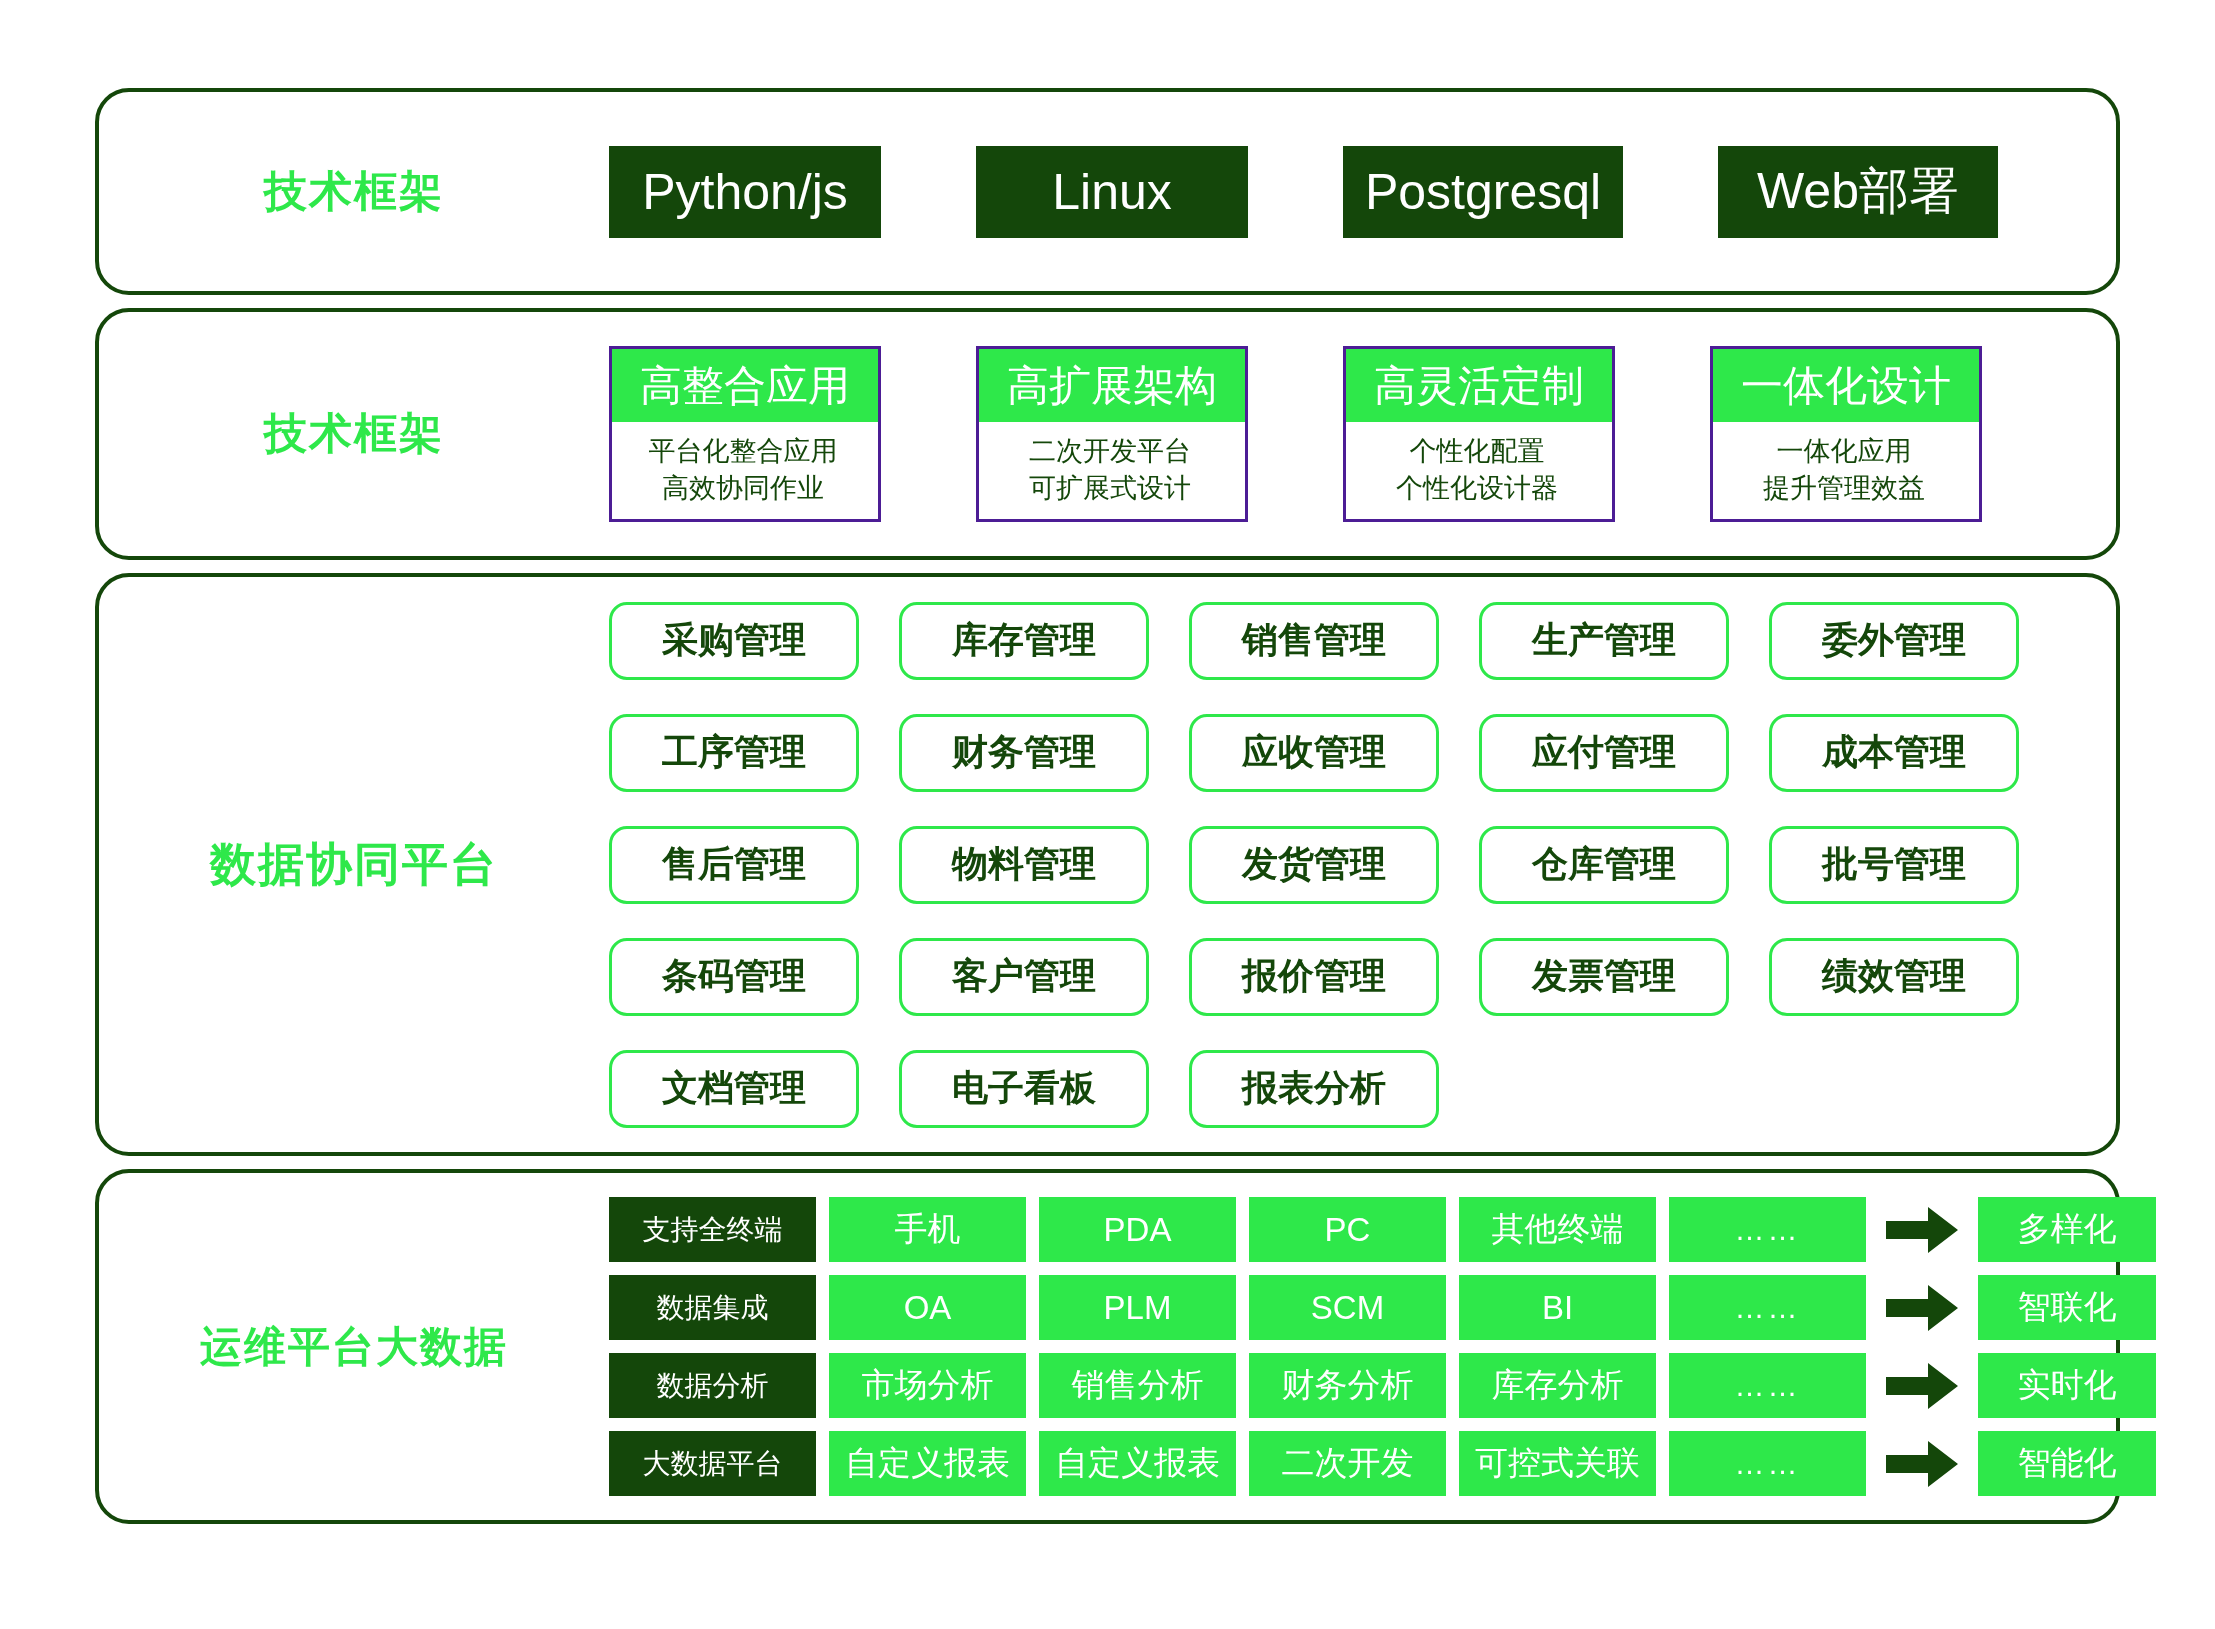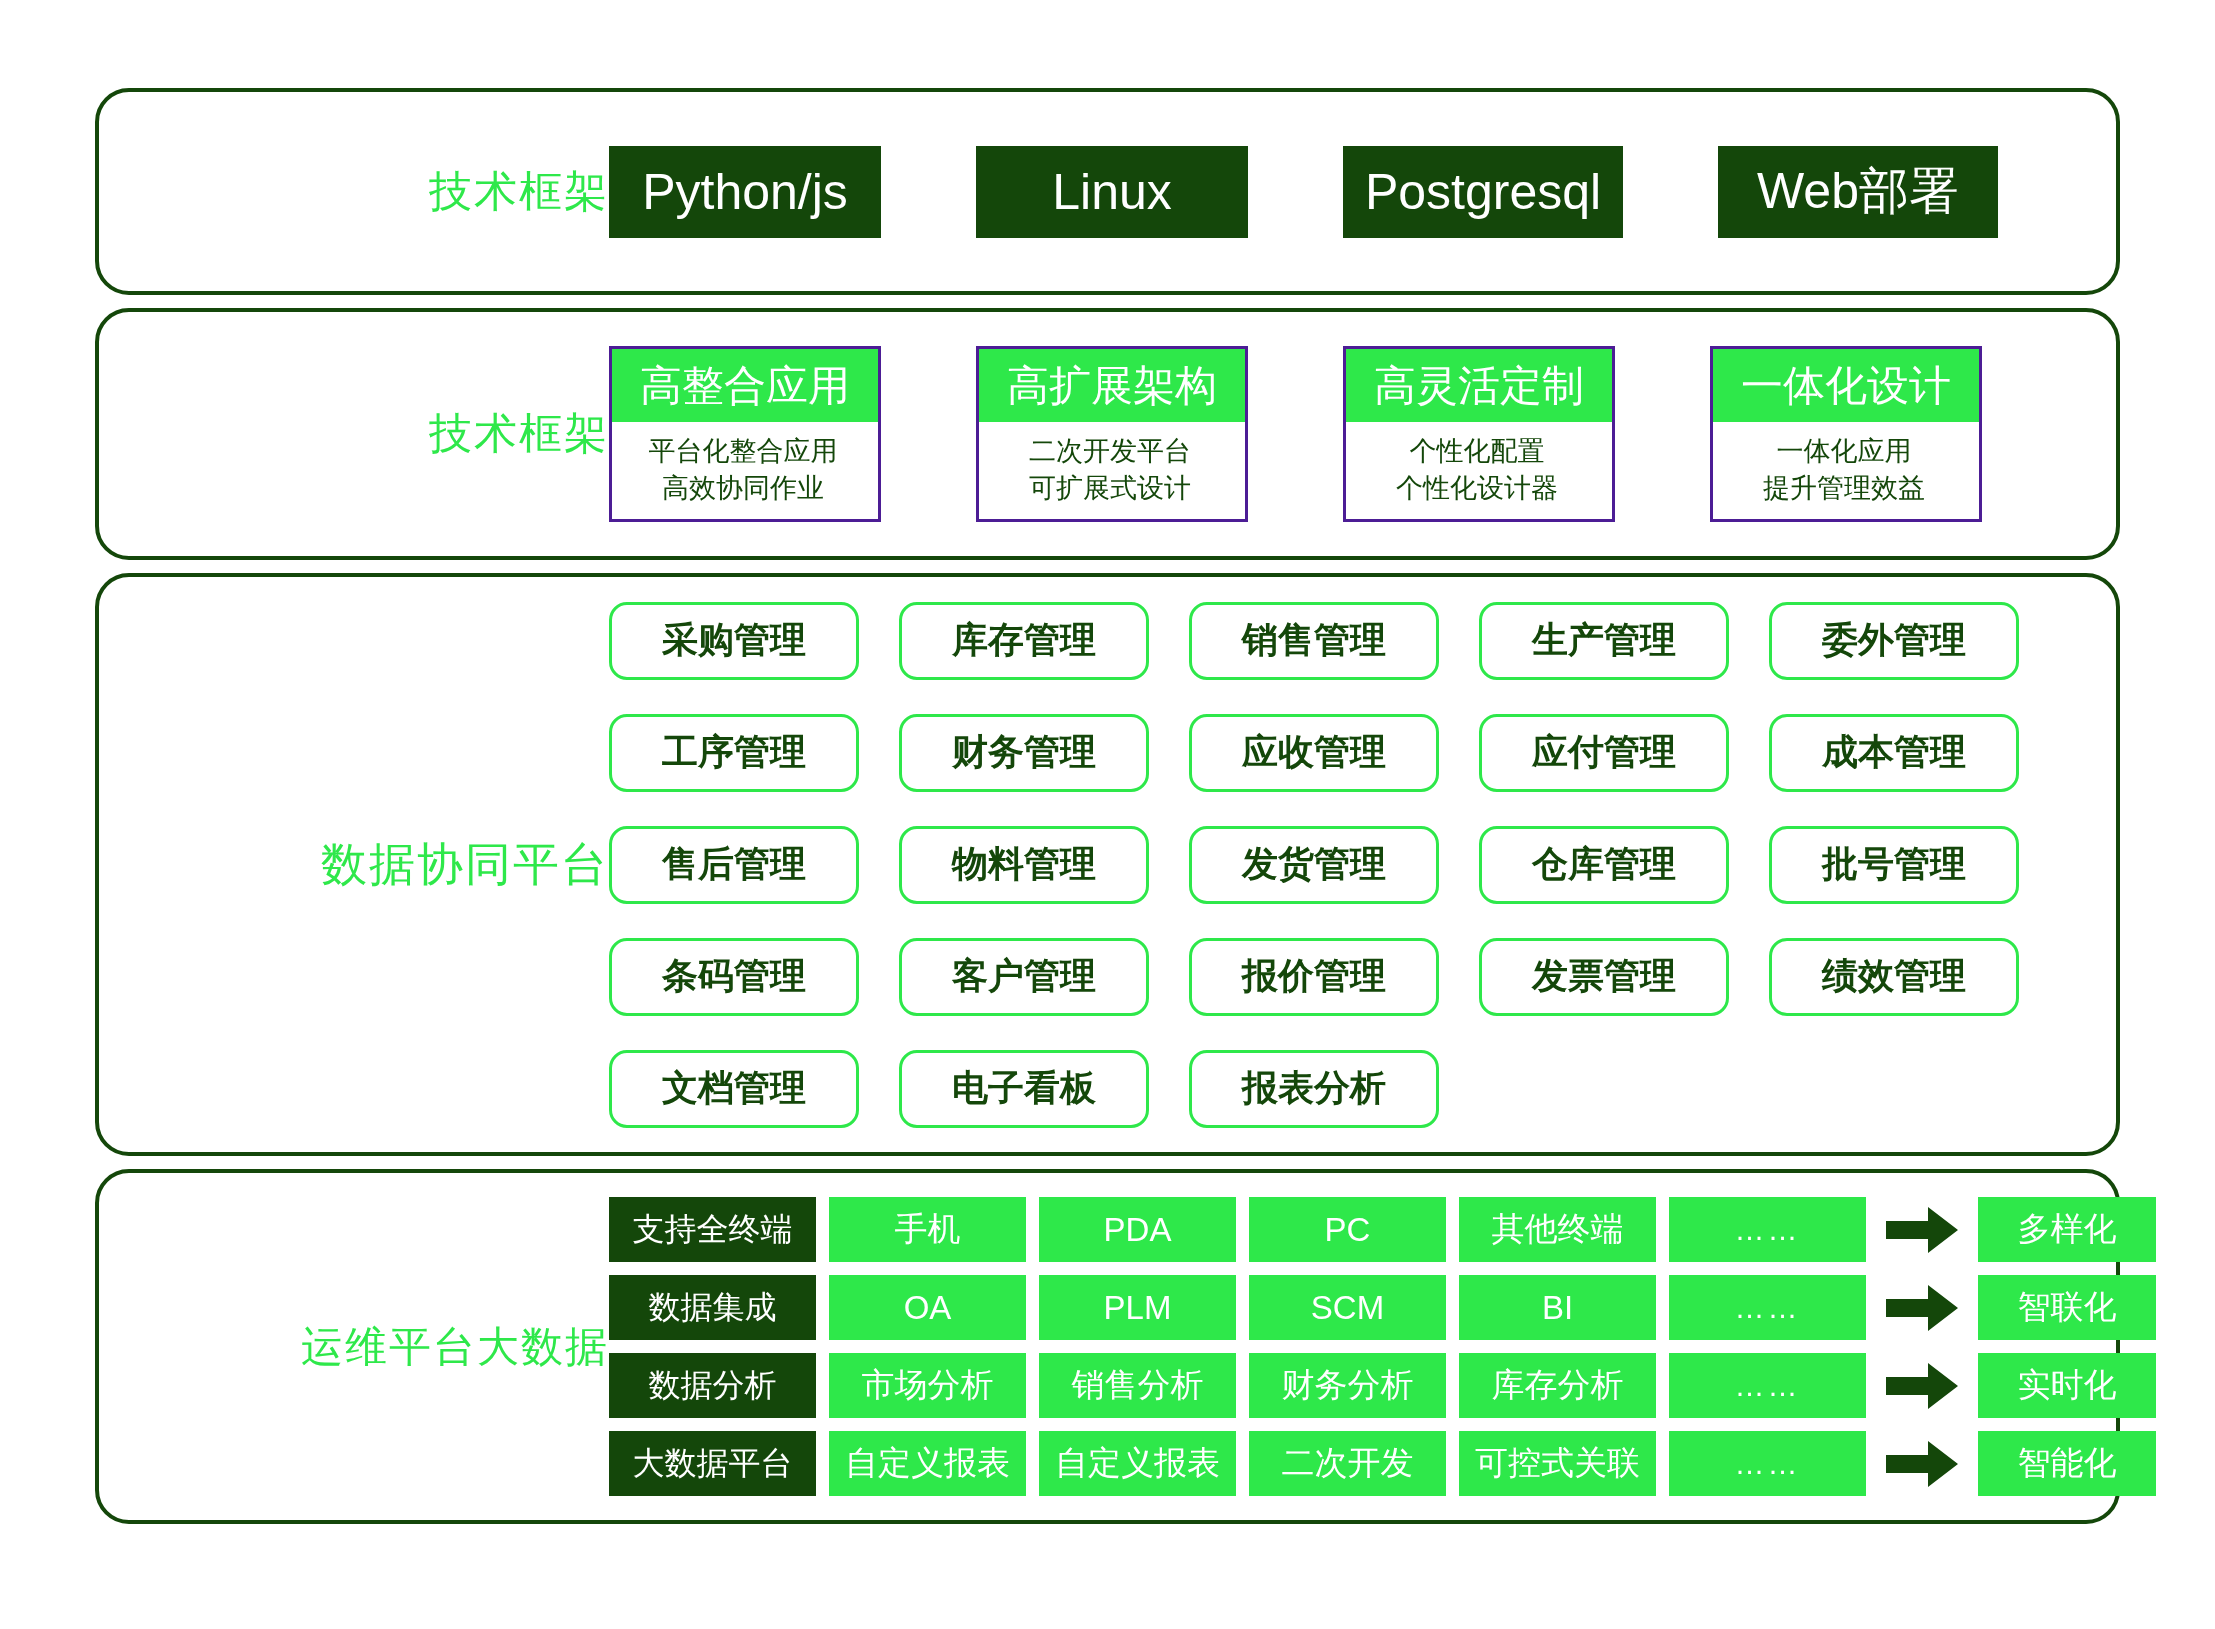--- a/index.html
+++ b/index.html
@@ -31,25 +31,25 @@
     border-radius: 34px;
     background: #ffffff;
     box-sizing: border-box;
     display: flex;
     align-items: center;
     position: relative;
   }
 
   .panel-label {
     color: #2ee84a;
-    font-weight: normal;
+    font-weight: bold;
     font-size: 43px;
     letter-spacing: 2px;
     white-space: nowrap;
-    text-align: right;
+    text-align: center;
     flex: 0 0 auto;
   }
 
   
   .panel-tech {
     height: 207px;
     padding: 0 0 0 0;
   }
   .panel-tech .panel-label {
     width: 510px;
@@ -170,21 +170,21 @@
     display: flex;
     align-items: center;
     gap: 13px;
     height: 65px;
   }
   .matrix-head {
     flex: 0 0 207px;
     height: 100%;
     background: #14470a;
     color: #ffffff;
-    font-size: 32px;
+    font-size: 28px;
     display: flex;
     align-items: center;
     justify-content: center;
     white-space: nowrap;
     box-sizing: border-box;
     text-align: center;
   }
   .matrix-cell {
     flex: 0 0 197px;
     height: 100%;

